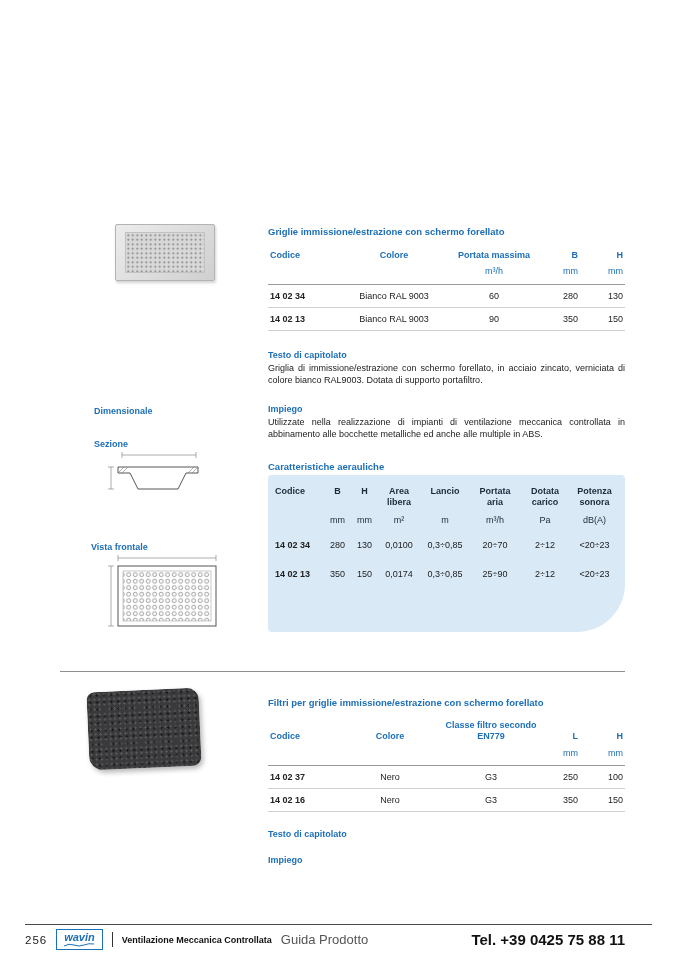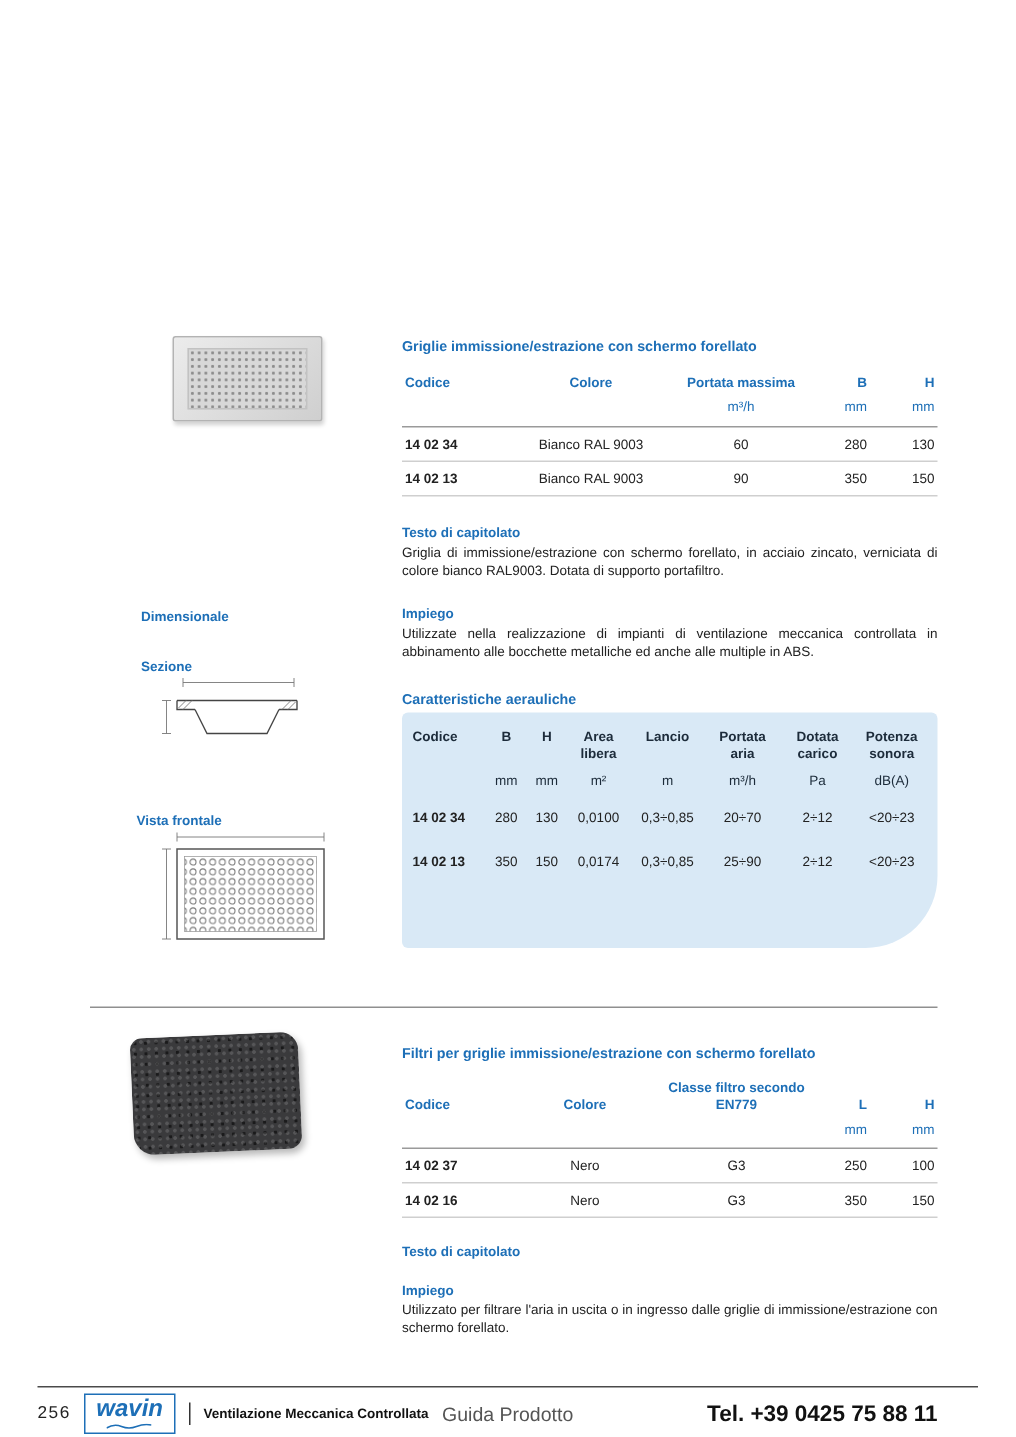--- a/index.html
+++ b/index.html
@@ -66,21 +66,21 @@
   .ink { stroke:#444; stroke-width:0.9; fill:none; }
 
   .mid-divider { left:60px; top:671px; width:565px; height:1px; background:#8f8f8f; }
 
   
   .foot-line { left:25px; top:924px; width:627px; height:1px; background:#4a4a4a; }
   .footer { left:25px; top:929px; width:600px; display:flex; align-items:center; gap:9px; }
   .page-num { font-size:11.5px; font-weight:normal; letter-spacing:1px; color:#222; }
   .logo-box {
     border:1.5px solid #1d6fb7; padding:1px 7px 2px; color:#1d6fb7;
-    font-style:italic; font-weight:bold; font-size:16px; line-height:1.1;
+    font-style:italic; font-weight:bold; font-size:11px; line-height:1.1;
     display:inline-flex; flex-direction:column; align-items:center;
   }
   .foot-sep { width:1px; height:15px; background:#333; }
   .foot-title { font-weight:bold; font-size:9px; color:#111; }
   .foot-sub { font-size:13px; color:#555; }
   .foot-phone { margin-left:auto; font-weight:bold; font-size:15px; color:#111; }
 </style>
 </head>
 <body>
 
@@ -302,21 +302,20 @@
     </tr>
   </tbody>
 </table>
 
 <div class="abs" style="left:268px; top:829px; width:357px;">
   <div class="sub-head">Testo di capitolato</div>
 </div>
 
 <div class="abs" style="left:268px; top:855px; width:357px;">
   <div class="sub-head">Impiego</div>
-  <div class="body-text">Utilizzato per filtrare l'aria in uscita o in ingresso dalle griglie di immissione/estrazione con schermo forellato.</div>
 </div>
 
 <div class="abs foot-line"></div>
 
 <div class="abs footer">
   <span class="page-num">256</span>
   <span class="logo-box">
     <span>wavin</span>
     <svg width="30" height="4" viewBox="0 0 30 4">
       <path d="M0 3 Q5 0 10 2 T20 2 T30 1" fill="none" stroke="#1d6fb7" stroke-width="1"></path>

